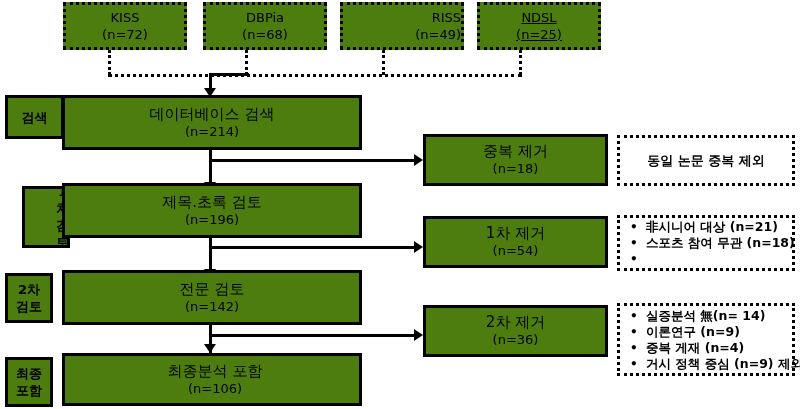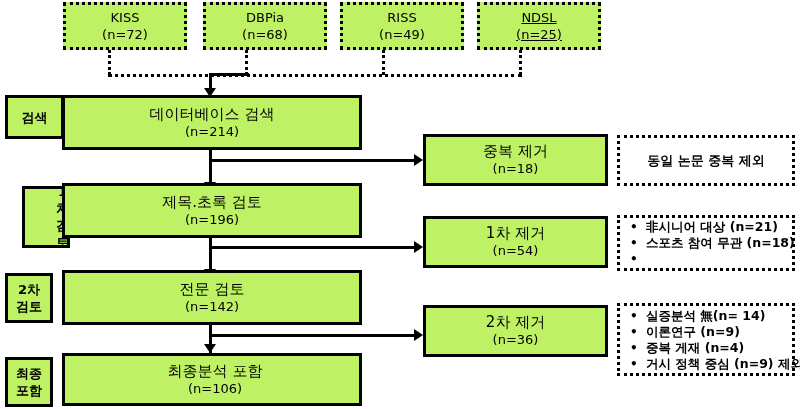--- a/index.html
+++ b/index.html
@@ -5,21 +5,21 @@
   html,body{margin:0;padding:0;background:#ffffff;}
   body{
     width:800px;height:409px;position:relative;overflow:hidden;
     font-family:"DejaVu Sans","Liberation Sans",sans-serif;
     color:#000000;
   }
   #stage{position:absolute;left:0;top:0;width:800px;height:409px;}
 
   
   .box{position:absolute;box-sizing:border-box;display:flex;flex-direction:column;
-       align-items:center;justify-content:center;text-align:center;background:#bef264;}
+       align-items:center;justify-content:center;text-align:center;background:#4d7c0f;}
   .solid{border:3px solid #000;}
   .dotted{border:3px dotted #000;}
 
   .ttl{font-size:15px;font-weight:normal;line-height:17px;letter-spacing:0px;}
   .num{font-size:13px;font-weight:normal;line-height:17px;}
 
   
   .src .ttl{font-size:13px;font-weight:normal;}
   .src .num{font-size:13px;font-weight:normal;}
 
@@ -56,21 +56,21 @@
 <div id="stage">
 
   <div class="box dotted src" style="left:63px;top:2px;width:124px;height:48px;">
     <div class="ttl">KISS</div>
     <div class="num">(n=72)</div>
   </div>
   <div class="box dotted src" style="left:203px;top:2px;width:124px;height:48px;">
     <div class="ttl">DBPia</div>
     <div class="num">(n=68)</div>
   </div>
-  <div class="box dotted src" style="left:340px;top:2px;width:124px;height:48px;">
+  <div class="box dotted src" style="left:340px;top:2px;width:124px;height:48px;align-items:flex-end;">
     <div class="ttl">RISS</div>
     <div class="num">(n=49)</div>
   </div>
   <div class="box dotted src" style="left:477px;top:2px;width:124px;height:48px;text-decoration:underline;">
     <div class="ttl">NDSL</div>
     <div class="num">(n=25)</div>
   </div>
 
   <div class="vdot" style="left:108px;top:50px;height:25px;"></div>
   <div class="vdot" style="left:245px;top:50px;height:25px;"></div>

